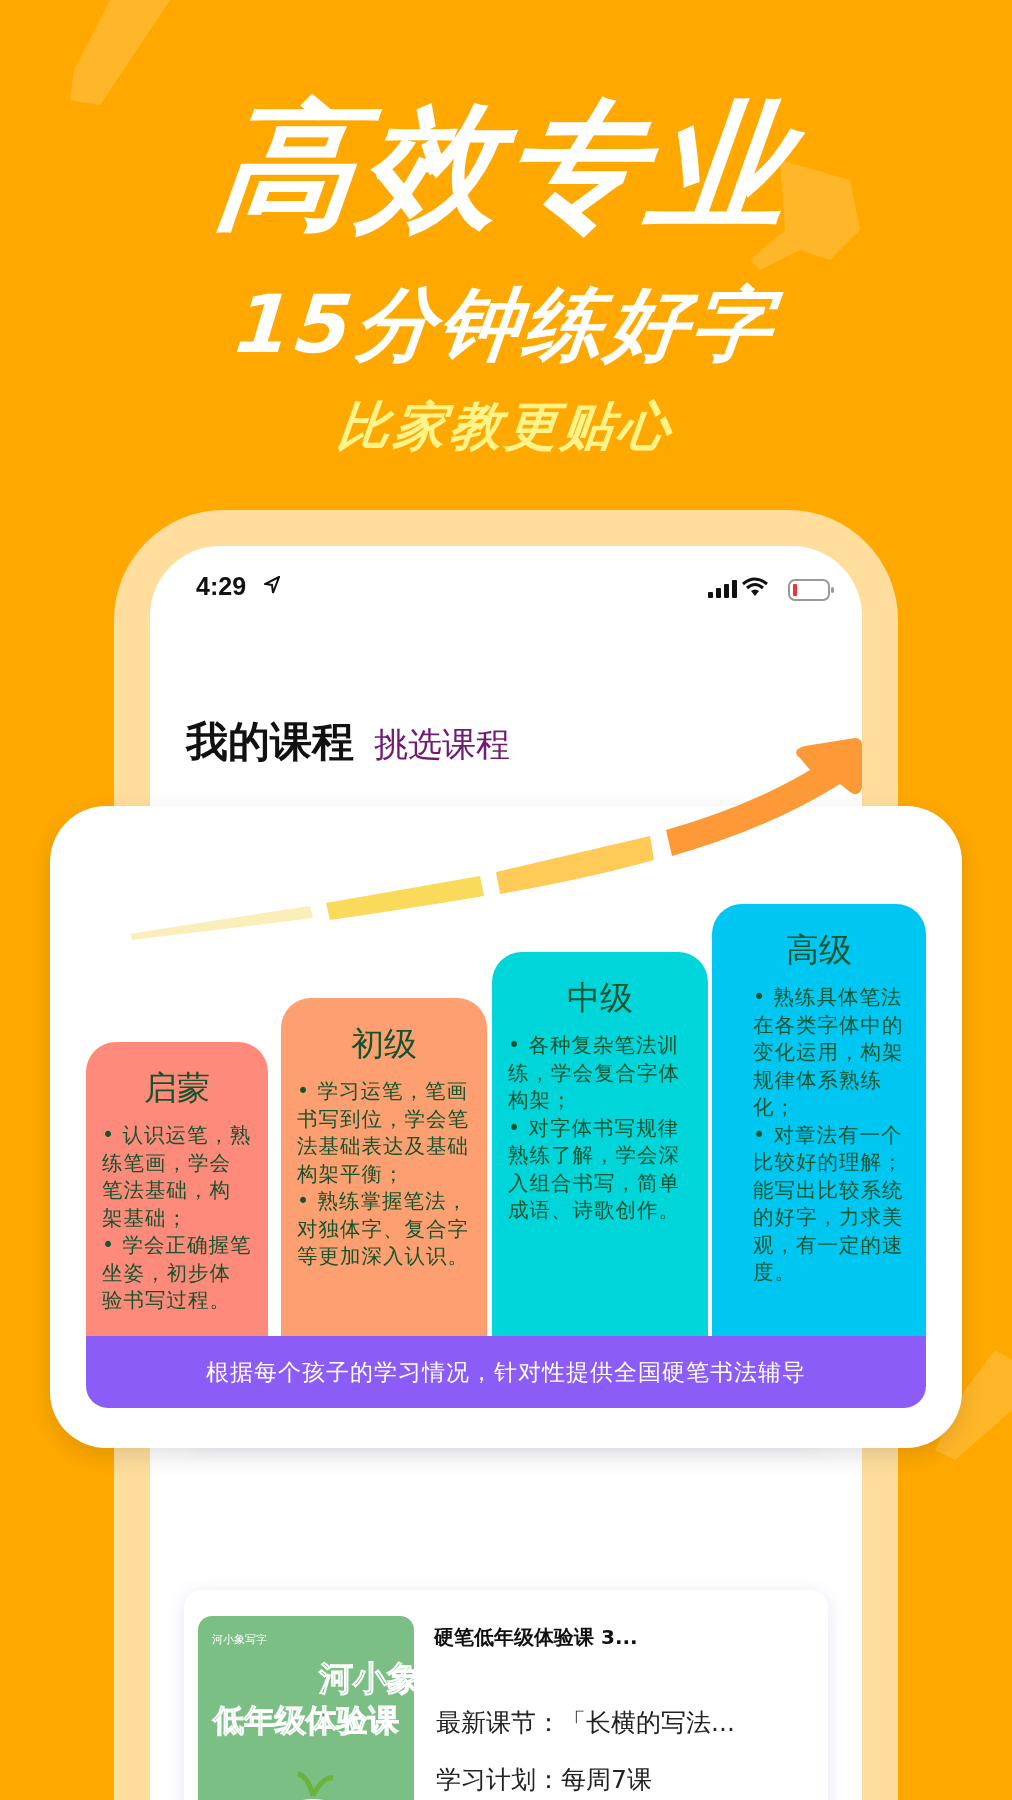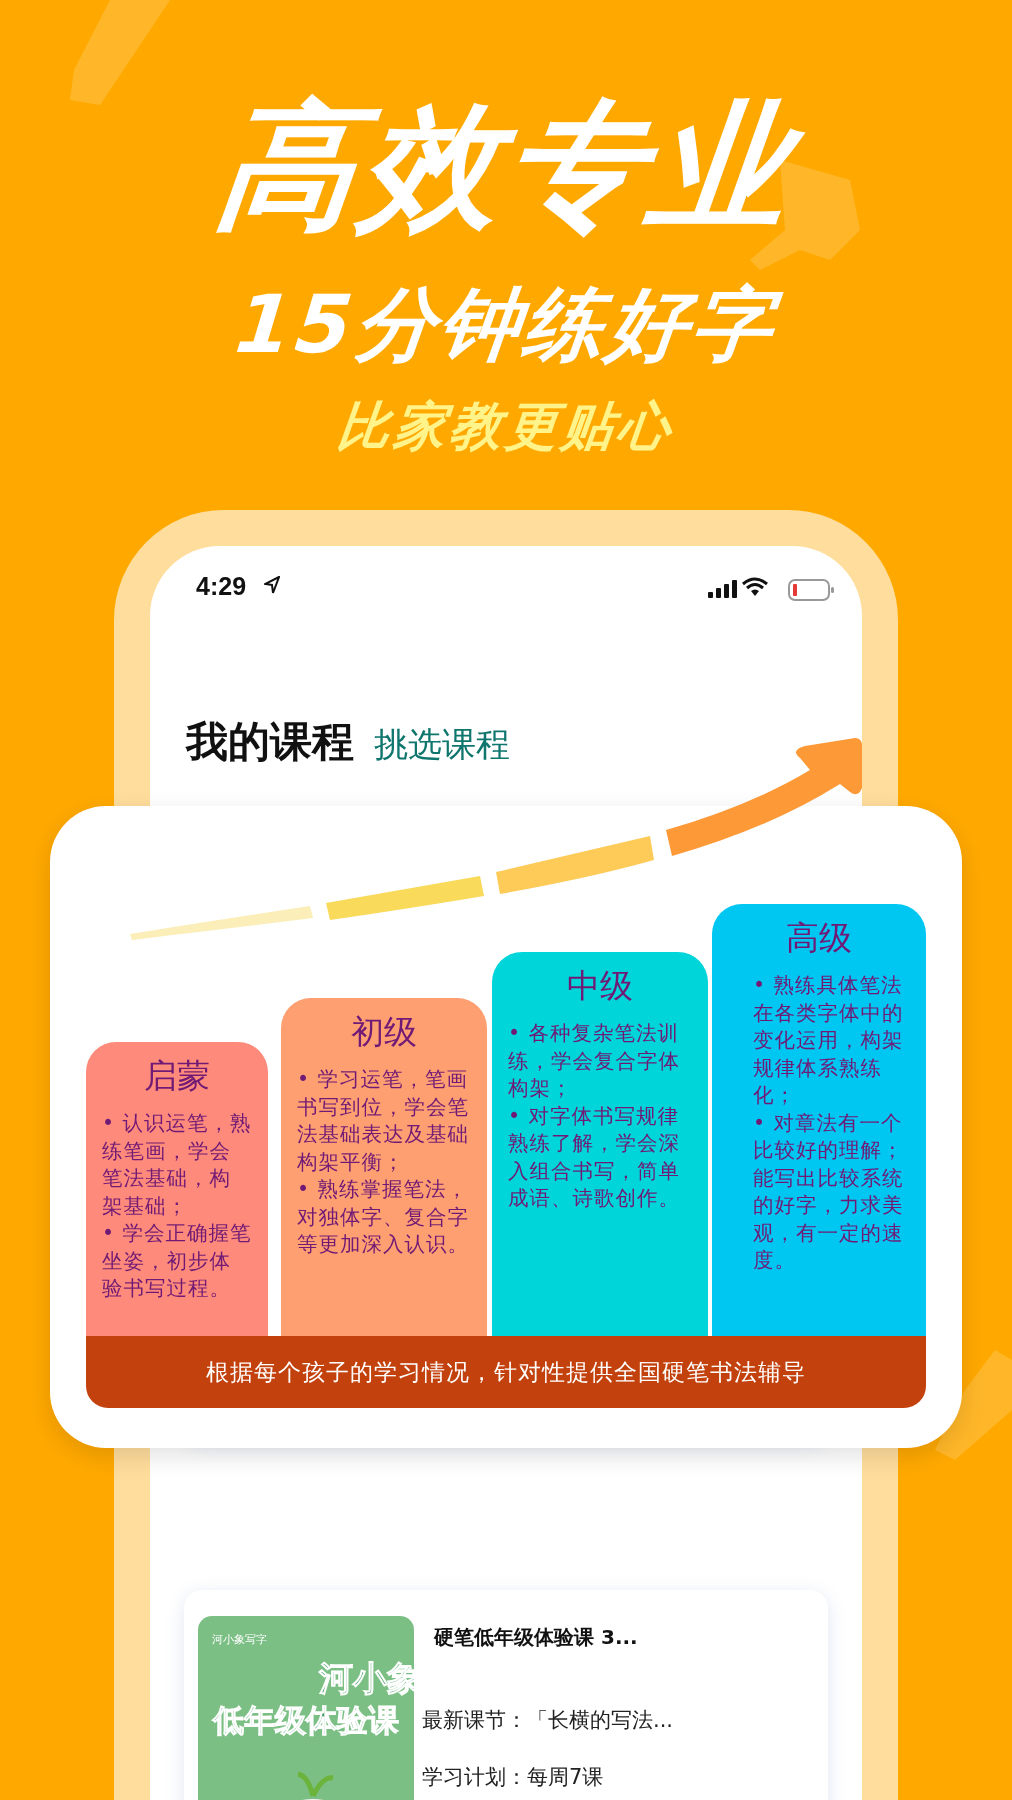--- a/index.html
+++ b/index.html
@@ -30,58 +30,58 @@
   }
   .status-bar { position: absolute; left: 0; top: 0; width: 712px; height: 84px; }
   .time { position: absolute; left: 46px; top: 26px; font-size: 25px; font-weight: 600; color: #111; font-family: "Liberation Sans", sans-serif; }
   .loc-arrow { position: absolute; left: 114px; top: 30px; }
   .sig { position: absolute; right: 124px; top: 34px; }
   .wifi { position: absolute; right: 94px; top: 31px; }
   .battery { position: absolute; right: 28px; top: 33px; }
 
   .nav-tabs { position: absolute; left: 36px; top: 168px; display: flex; align-items: baseline; gap: 20px; }
   .tab-active { font-size: 42px; font-weight: 700; color: #111; }
-  .tab { font-size: 34px; color: #0f766e; }
+  .tab { font-size: 34px; color: #701a75; }
 
   .course-card {
     position: absolute; left: 34px; width: 644px; background: #fff; border-radius: 18px;
     box-shadow: 0 4px 18px rgba(120,140,200,0.22);
   }
   .card1 { top: 640px; height: 254px; }
   .card2 { top: 1044px; height: 420px; }
   .thumb { position: absolute; left: 14px; width: 216px; border-radius: 14px; overflow: hidden; }
   .thumb1 { top: 0; height: 238px; background: linear-gradient(180deg,#F6C443,#F3B33A); }
   .thumb2 { top: 26px; height: 360px; background: #7CBF85; }
   .go-btn {
     position: absolute; left: 250px; top: 148px; width: 172px; height: 52px;
     background: #548FF0; border-radius: 26px; color: #fff; font-size: 23px;
     display: flex; align-items: center; justify-content: center; letter-spacing: 2px;
   }
   .c2-title { position: absolute; left: 250px; top: 34px; font-size: 20px; font-weight: 600; color: #111; white-space: nowrap; }
-  .c2-line { position: absolute; left: 238px; font-size: 21px; color: #222; white-space: nowrap; }
+  .c2-line { position: absolute; left: 252px; font-size: 25px; color: #222; white-space: nowrap; }
 
   
   .overlay {
     position: absolute; left: 50px; top: 806px; width: 912px; height: 642px;
     background: #fff; border-radius: 56px;
     box-shadow: 0 8px 26px rgba(0,0,0,0.12);
   }
   .curve { position: absolute; left: 0; top: 0; }
   .level {
-    position: absolute; color: #701a75; border-radius: 30px 30px 0 0; padding: 0 16px;
+    position: absolute; color: #14532d; border-radius: 30px 30px 0 0; padding: 12px 16px;
   }
   .level .lt { text-align: center; font-size: 33px; line-height: 44px; margin-top: 12px; }
   .level .ld { font-size: 20.5px; line-height: 27.5px; margin-top: 12px; letter-spacing: 1px; }
   .lv1 { left: 36px; top: 236px; width: 182px; height: 296px; background: #FE8A7B; }
   .lv2 { left: 231px; top: 192px; width: 206px; height: 340px; background: #FE9F72; }
   .lv3 { left: 442px; top: 146px; width: 216px; height: 386px; background: #00D5DA; }
   .lv4 { left: 662px; top: 98px; width: 214px; height: 434px; background: #00C7F2; }
   .banner {
     position: absolute; left: 36px; top: 530px; width: 840px; height: 72px;
-    background: #c2410c; border-radius: 0 0 22px 22px; color: #fff;
+    background: #8b5cf6; border-radius: 0 0 22px 22px; color: #fff;
     font-size: 23px; display: flex; align-items: center; justify-content: center; letter-spacing: 1px;
   }
 </style>
 </head>
 <body>
 
 <svg class="bg-deco" style="left:70px;top:0;" width="140" height="110" viewBox="0 0 140 110">
   <path d="M40 0 L100 0 L30 105 L0 100 L4 70 Z" fill="#fff"></path>
 </svg>
 <svg class="bg-deco" style="left:740px;top:140px;" width="150" height="140" viewBox="0 0 150 140">

